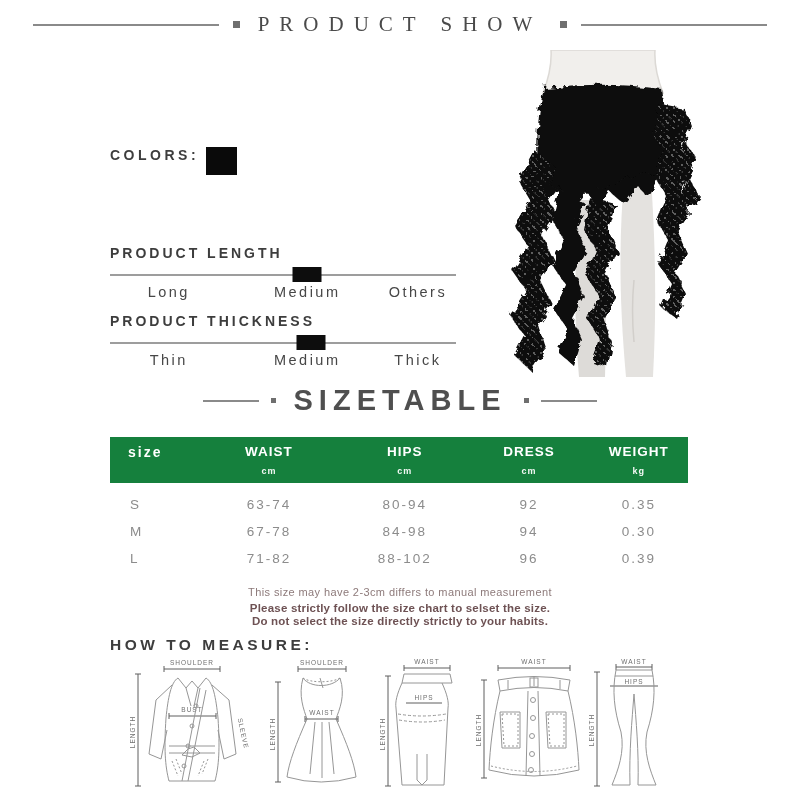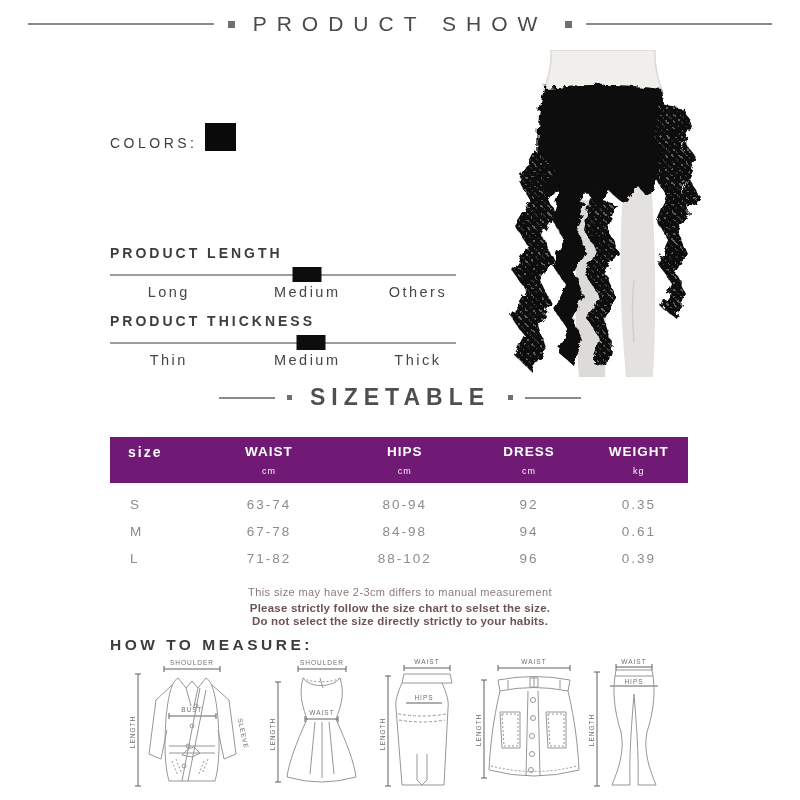--- a/index.html
+++ b/index.html
@@ -6,49 +6,49 @@
   .page{position:relative;width:800px;height:800px;background:#ffffff;overflow:hidden;
         font-family:"Liberation Sans", sans-serif;color:#3d3d3d;}
 
   
   .sec-head{position:absolute;left:0;width:100%;display:flex;align-items:center;justify-content:center;}
   .sec-head .rule{height:2px;background:#8a8a8a;}
   .sec-head .sq{background:#6f6f6f;display:inline-block;}
   .head-main{top:12px;}
   .head-main .rule{width:186px;}
   .head-main .sq{width:7px;height:7px;margin:0 14px;}
-  .head-main .t{font-size:21px;letter-spacing:10px;color:#4a4a4a;font-weight:500;padding:0 4px;}
+  .head-main .t{font-size:21px;letter-spacing:10px;color:#4a4a4a;font-weight:500;padding:0 4px;font-family:Liberation Serif, serif;}
   .head-size{top:384px;}
   .head-size .rule{width:56px;height:2px;}
   .head-size .sq{width:5px;height:5px;margin:0 12px;}
-  .head-size .t{font-size:23px;letter-spacing:6px;color:#4f4f4f;font-weight:700;padding:0 6px;}
+  .head-size .t{font-size:29px;letter-spacing:6px;color:#4f4f4f;font-weight:700;padding:0 6px;}
 
   
   .pline{position:absolute;left:110px;font-size:14px;letter-spacing:3.5px;color:#3d3d3d;white-space:nowrap;}
   .pline b{font-weight:700;color:#1e1e1e;letter-spacing:2px;}
-  .colors-row{position:absolute;left:110px;top:123px;display:flex;align-items:flex-end;}
+  .colors-row{position:absolute;left:110px;top:147px;display:flex;align-items:flex-start;font-weight:bold;}
   .colors-row .lbl{font-size:14px;letter-spacing:3.5px;color:#3d3d3d;}
   .swatch{width:31px;height:28px;margin-left:7px;background:#0a0a0a;}
 
   
   .attr{position:absolute;left:110px;width:346px;}
   .attr .albl{font-size:14px;letter-spacing:3px;color:#3d3d3d;margin-bottom:5px;}
   .attr .albl.strong{font-weight:700;}
   .slider{position:relative;height:17px;}
   .slider .track{position:absolute;left:0;right:0;top:8px;height:1.5px;background:#9d9d9d;}
   .slider .marker{position:absolute;top:1px;width:29px;height:15px;background:#0d0d0d;transform:translateX(-50%);}
   .opts{position:relative;height:18px;margin-top:1px;}
   .opts span{position:absolute;transform:translateX(-50%);font-size:14.5px;letter-spacing:2.5px;color:#474747;white-space:nowrap;}
 
   
   .size-table{position:absolute;left:110px;top:437px;width:578px;border-collapse:collapse;table-layout:fixed;}
   .size-table thead tr{background:#59595b;}
   .size-table th{color:#fff;font-weight:700;text-align:center;padding:7px 0 6px;height:33px;vertical-align:top;}
   .size-table th .h{font-size:13.5px;letter-spacing:1px;}
-  .size-table th .u{font-size:9px;font-weight:400;margin-top:7px;opacity:.95;letter-spacing:1px;}
+  .size-table th .u{font-size:9px;font-weight:700;margin-top:7px;opacity:.95;letter-spacing:1px;}
   .size-table th.c0{text-align:left;padding-left:18px;font-size:14px;font-weight:600;letter-spacing:2px;}
   .size-table td{text-align:center;font-size:13.5px;color:#8c8c8c;letter-spacing:2px;height:27px;padding:0;}
   .size-table td.c0{text-align:left;padding-left:20px;color:#8c8c8c;}
   .size-table tbody tr:first-child td{padding-top:8px;}
 
   
   .notes{position:absolute;left:0;top:586px;width:100%;text-align:center;}
   .notes .n1{font-size:11px;color:#8d7a7a;letter-spacing:.4px;margin-bottom:4px;}
   .notes .n2{font-size:11.5px;color:#6e5254;font-weight:700;line-height:13px;letter-spacing:.2px;}
 
@@ -151,21 +151,21 @@
 
   <table class="size-table">
     <colgroup>
         <col style="width:15%">
         <col style="width:25%">
         <col style="width:22%">
         <col style="width:21%">
         <col style="width:17%">
       </colgroup>
     <thead>
-      <tr style="background: #701a75; margin-top: 12px;">
+      <tr style="background: #15803d; margin-top: 12px;">
         <th class="c0">size</th>
         <th>
             <div class="h">WAIST</div>
             <div class="u">cm</div>
           </th>
         <th>
             <div class="h">HIPS</div>
             <div class="u">cm</div>
           </th>
         <th>
@@ -184,21 +184,21 @@
           <td>63-74</td>
           <td>80-94</td>
           <td>92</td>
           <td>0.35</td>
       </tr>
       <tr>
         <td class="c0">M</td>
           <td>67-78</td>
           <td>84-98</td>
           <td>94</td>
-          <td>0.61</td>
+          <td>0.30</td>
       </tr>
       <tr>
         <td class="c0">L</td>
           <td>71-82</td>
           <td>88-102</td>
           <td>96</td>
           <td>0.39</td>
       </tr>
     </tbody>
   </table>

